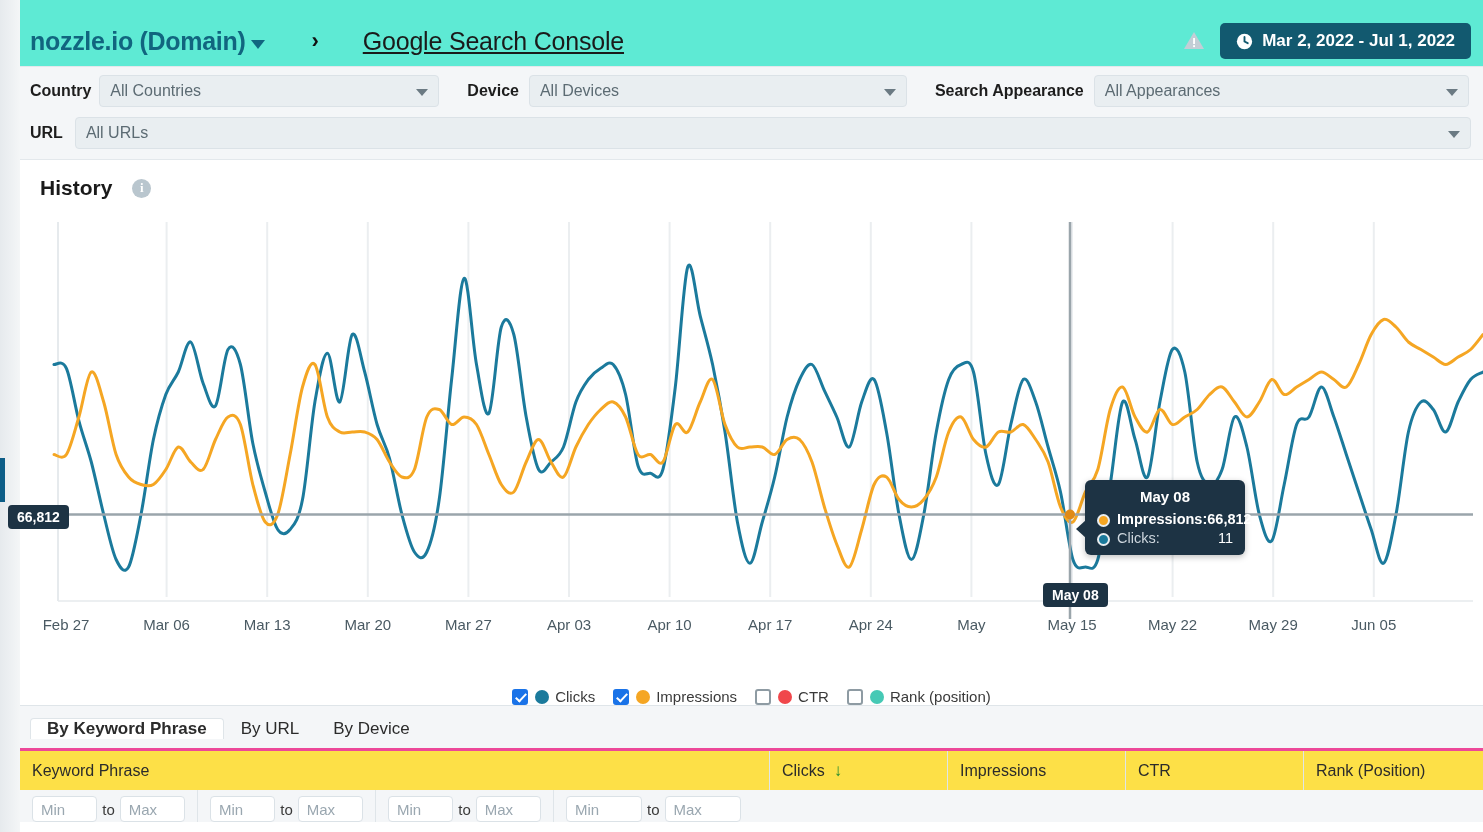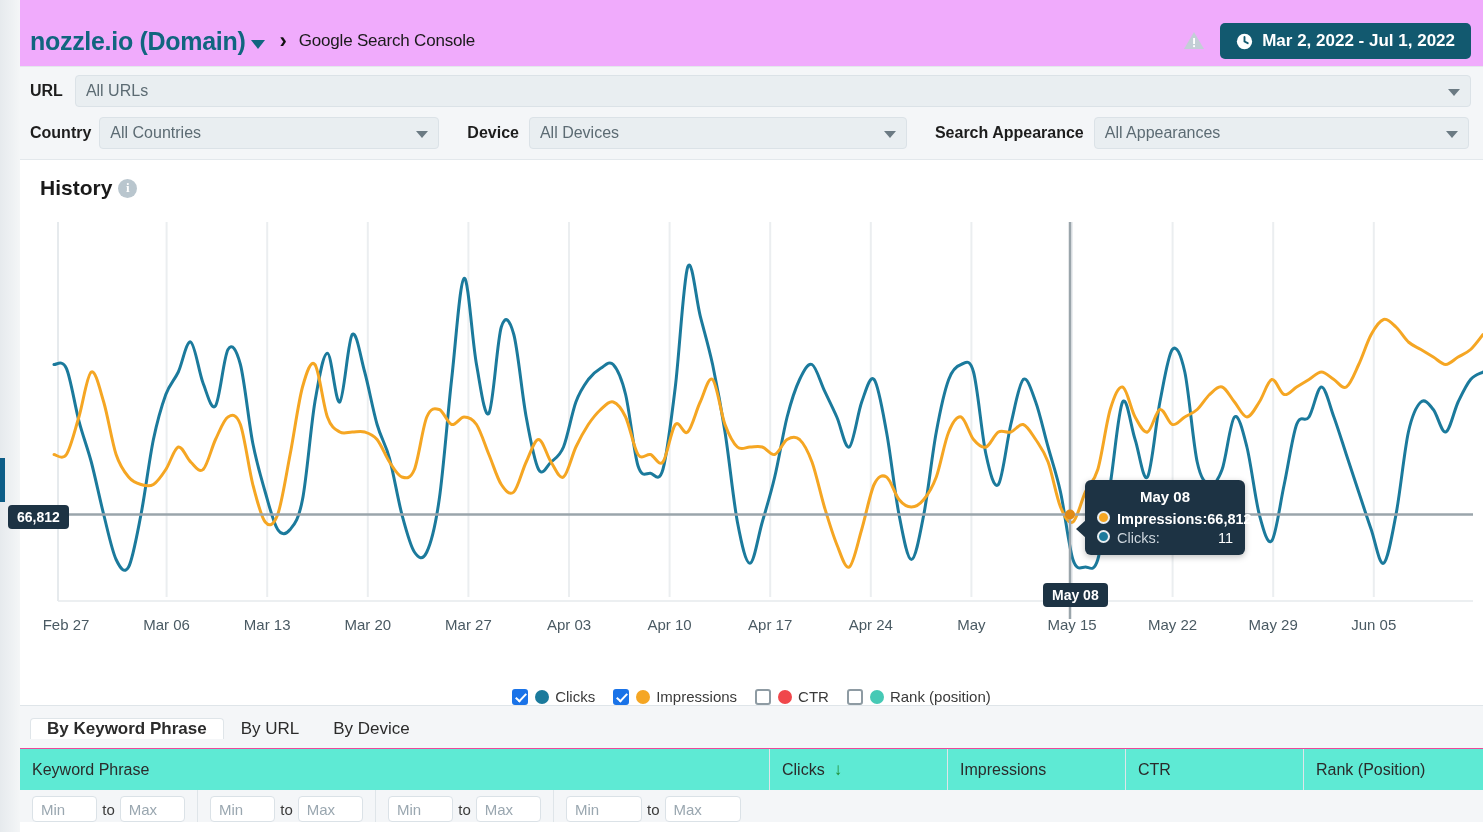--- a/index.html
+++ b/index.html
@@ -19,32 +19,32 @@
   #left-sliver .accent {
     position:absolute; left:0; top:458px; width:5px; height:44px; background:#0c5d87;
   }
   #app {
     position:absolute; left:20px; top:0; width:1463px; height:832px;
     background:#ffffff;
   }
   
   .header {
     height:66px; display:flex; align-items:center; padding:16px 12px 0 10px;
-    background:#f0abfc; position:relative;
+    background:#5eead4; position:relative;gap:32px;
   }
   .crumb-domain {
     color:#11657f; font-size:25px; font-weight:bold; letter-spacing:-.3px;
     white-space:nowrap;
   }
   .crumb-caret {
     width:0;height:0;border-left:7px solid transparent;border-right:7px solid transparent;
     border-top:9px solid #11657f; margin:6px 0 0 6px;
   }
   .crumb-sep { color:#111; font-size:22px; font-weight:bold; margin:0 12px 0 14px; }
-  .crumb-page { color:#1a1a1a; font-size:17px; letter-spacing:-.2px; white-space:nowrap; }
+  .crumb-page { color:#1a1a1a; font-size:25px; letter-spacing:-.2px; white-space:nowrap;text-decoration:underline; }
   .header-right { margin-left:auto; display:flex; align-items:center; gap:14px; }
   .warn-icon { display:block; }
   .date-pill {
     background:#12596f; color:#fff; border-radius:5px; height:36px;
     display:flex; align-items:center; gap:9px; padding:0 16px;
     font-size:17px; font-weight:bold; white-space:nowrap;
   }
   .clock { flex:0 0 auto; }
   
   .filters {
@@ -65,37 +65,37 @@
     border-top:7px solid #6b7a83;
   }
   .sel-country { width:340px; }
   .sel-device  { width:378px; margin-left:10px;}
   .sel-appear  { width:375px; margin-left:10px;}
   .sel-url     { flex:1 1 auto; margin-left:12px; }
   
   .history {
     background:#fff; padding:0 10px;
   }
-  .history-head { display:flex; align-items:center; gap:6px; padding:16px 0 12px 10px;text-align:center; }
+  .history-head { display:flex; align-items:center; gap:20px; padding:16px 0 12px 10px;text-align:center; }
   .history-title { font-size:21px; font-weight:bold; color:#1a1a1a; }
   .info-dot {
     width:19px;height:19px;border-radius:50%;background:#b9c6ce;color:#fff;
     font-size:13px;font-weight:bold;display:flex;align-items:center;justify-content:center;
     font-family:"Liberation Serif", serif;
   }
   .chart-wrap { position:relative; height:470px; margin:0 10px; }
   .chart-svg { display:block; }
   
   .tooltip {
     position:absolute; left:1045px; top:268px; width:160px;
     background:#1d3344; color:#fff; border-radius:6px; padding:8px 12px 9px 12px;
     font-size:14.5px; box-shadow:0 2px 6px rgba(0,0,0,.25);
   }
   .tt-title { text-align:center; font-weight:bold; font-size:15px; margin-bottom:6px; }
-  .tt-row { display:flex; align-items:flex-start; margin-top:3px; }
+  .tt-row { display:flex; align-items:flex-end; margin-top:3px; }
   .tt-dot { width:13px;height:13px;border-radius:50%;border:2px solid #e9eef1; margin-right:7px; flex:0 0 auto;}
   .tt-name { color:#cdd6dd; }
   .tt-val { margin-left:auto; font-weight:normal; }
   .tt-row.bold .tt-name, .tt-row.bold .tt-val { color:#fff; font-weight:bold; }
   .tt-caret {
     position:absolute; left:-9px; top:40px;
     width:0;height:0;border-top:9px solid transparent;border-bottom:9px solid transparent;
     border-right:10px solid #1d3344;
   }
   .axis-flag {
@@ -115,21 +115,21 @@
   }
   .leg-dot { width:14px;height:14px;border-radius:50%; margin-right:6px; }
   
   .btm { border-top:1px solid #dfe5e9; background:#f4f6f8; }
   .tabs { display:flex; align-items:center; height:42px; padding-left:10px; }
   .tab {
     display:flex; align-items:center; padding:0 16px; font-size:17px; color:#2b2b2b;
     border:1px solid transparent; border-bottom:none; position:relative; top:1px;
   }
   .tab.active { background:#fff; border-color:#dfe5e9; font-weight:bold; border-radius:4px 4px 0 0; }
-  .thead { display:flex; background:#5eead4; border-top:1px solid #ec4899; height:42px; }
+  .thead { display:flex; background:#fde047; border-top:3px solid #ec4899; height:42px; }
   .th {
     display:flex; align-items:center; padding:0 12px; font-size:16px; color:#2b2b2b;
     border-right:1px solid #dfe5e9;
   }
   .th .sort { color:#1e8a2f; margin-left:9px; font-size:17px; }
   .th-kw { width:750px; }
   .th-clicks { width:178px; }
   .th-impr { width:178px; }
   .th-ctr { width:178px; }
   .th-rank { flex:1 1 auto; border-right:none; }
@@ -174,40 +174,40 @@
           <circle cx="10" cy="10" r="9" fill="#ffffff"></circle>
           <path d="M10 4.6 L10 10 L13.8 12" stroke="#12596f" stroke-width="2.2" fill="none" stroke-linecap="round"></path>
         </svg>
         <span>Mar 2, 2022 - Jul 1, 2022</span>
       </div>
     </div>
   </div>
 
   <div class="filters">
     <div class="filter-row">
-      <span class="flabel">URL</span>
-      <div class="select sel-url">
-        <span>All URLs</span>
-        <span class="arrow"></span>
-      </div>
-    </div>
-    <div class="filter-row">
       <span class="flabel">Country</span>
       <div class="select sel-country">
         <span>All Countries</span>
         <span class="arrow"></span>
       </div>
       <span class="flabel" style="margin-left:28px;">Device</span>
       <div class="select sel-device">
         <span>All Devices</span>
         <span class="arrow"></span>
       </div>
       <span class="flabel" style="margin-left:28px;">Search Appearance</span>
       <div class="select sel-appear">
         <span>All Appearances</span>
+        <span class="arrow"></span>
+      </div>
+    </div>
+    <div class="filter-row">
+      <span class="flabel">URL</span>
+      <div class="select sel-url">
+        <span>All URLs</span>
         <span class="arrow"></span>
       </div>
     </div>
   </div>
 
   <div class="history">
     <div class="history-head">
       <span class="history-title">History</span>
       <span class="info-dot">i</span>
     </div>

